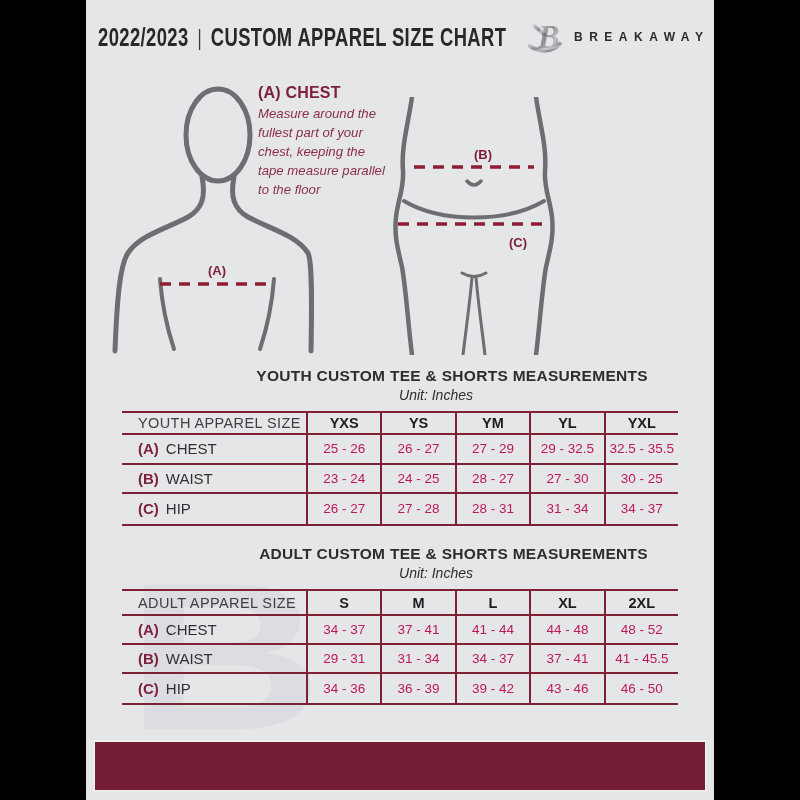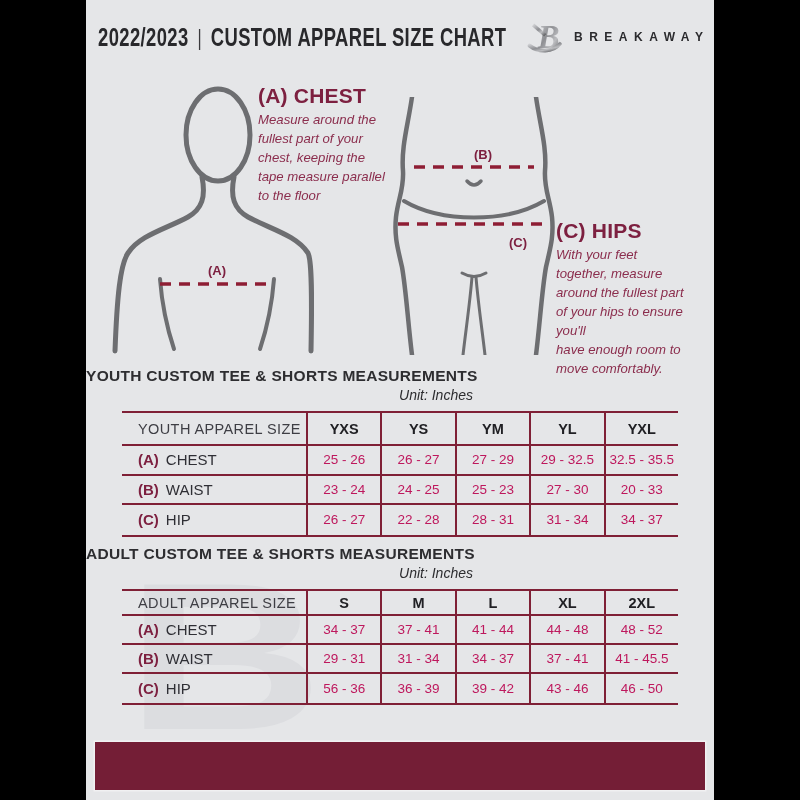--- a/index.html
+++ b/index.html
@@ -17,44 +17,44 @@
              transform:scale(0.8,1.14);margin:0 -44px;white-space:nowrap;letter-spacing:.5px;}
   .hdr-divider{font-weight:400;font-size:20px;color:#3a3a3d;}
   .brand{display:flex;align-items:center;gap:9px;}
   .brand-name{font-weight:700;font-size:12px;letter-spacing:6.5px;color:#2b2b2e;}
 
   
   .g-block{position:absolute;z-index:1;}
   .g-chest{left:172px;top:84px;width:142px;}
   .g-waist{left:470px;top:84px;width:158px;}
   .g-hips{left:470px;top:219px;width:160px;}
-  .g-head{font-weight:700;font-size:21px;color:#7d2040;letter-spacing:.2px;}
+  .g-head{font-weight:700;font-size:16px;color:#7d2040;letter-spacing:.2px;}
   .g-body{margin-top:2px;font-style:italic;font-size:13.2px;line-height:1.44;color:#8b2d4d;white-space:pre-line;}
 
   
   .fig{position:absolute;z-index:1;}
   .fig-torso{left:26px;top:83px;}
   .fig-lower{left:300px;top:97px;}
 
   
-  .tbl-title{position:absolute;left:0;width:562px;text-align:left;font-weight:700;font-size:15.5px;
+  .tbl-title{position:absolute;left:0;width:562px;text-align:right;font-weight:700;font-size:15.5px;
              color:#2d2d30;letter-spacing:.3px;z-index:1;}
   .tbl-unit{position:absolute;left:0;width:700px;text-align:center;font-style:italic;font-size:14px;
             color:#2d2d30;z-index:1;}
   .yt-title{top:367px;} .yt-unit{top:387px;}
   .at-title{top:545px;} .at-unit{top:565px;}
 
   
   .size-table{position:absolute;left:36px;width:556px;display:grid;grid-template-columns:184px repeat(5,1fr);
               border-top:2.5px solid #7f2036;border-bottom:2.5px solid #7f2036;z-index:1;}
   .yt{top:411px;} .at{top:589px;}
   .c{display:flex;align-items:center;justify-content:center;border-bottom:2px solid #7f2036;box-sizing:border-box;}
   .c.lr{border-bottom:none;}
   .c.dc{border-left:2px solid #7f2036;}
-  .yt .c{height:29.5px;} .yt .c.h{height:33px;}
+  .yt .c{height:29.5px;} .yt .c.h{height:22px;}
   .at .c{height:29px;}  .at .c.h{height:25px;}
   .c.hl{justify-content:flex-start;padding-left:16px;font-size:14.5px;color:#3e3e44;letter-spacing:.4px;}
   .c.hs{font-weight:700;font-size:14.5px;color:#202024;}
   .c.rl{justify-content:flex-start;padding-left:16px;gap:7px;font-size:15px;color:#2f2f35;}
   .c.rl .key{font-weight:700;color:#7d2040;}
   .c.v{font-size:13.5px;color:#be185d;}
 
   
   .footer-bar{position:absolute;left:9px;top:742px;width:610px;height:48px;background:#741e36;
               box-shadow:0 0 0 1.5px rgba(255,255,255,.45);z-index:2;}
@@ -120,30 +120,20 @@
     </svg>
 
     <div class="g-block g-chest">
       <div class="g-head">(A) CHEST</div>
       <div class="g-body">Measure around the
 fullest part of your
 chest, keeping the
 tape measure parallel
 to the floor</div>
     </div>
-    <div class="g-block g-hips">
-      <div class="g-head">(C) HIPS</div>
-      <div class="g-body">With your feet
-together, measure
-around the fullest part
-of your hips to ensure
-you'll
-have enough room to
-move comfortably.</div>
-    </div>
 
     <div class="tbl-title yt-title">YOUTH CUSTOM TEE &amp; SHORTS MEASUREMENTS</div>
     <div class="tbl-unit yt-unit">Unit: Inches</div>
     <div class="size-table yt">
       <div class="c h hl">YOUTH APPAREL SIZE</div>
       <div class="c h hs dc">YXS</div>
       <div class="c h hs dc">YS</div>
       <div class="c h hs dc">YM</div>
       <div class="c h hs dc">YL</div>
       <div class="c h hs dc">YXL</div>
@@ -157,30 +147,30 @@
       <div class="c v dc">27 - 29</div>
       <div class="c v dc">29 - 32.5</div>
       <div class="c v dc">32.5 - 35.5</div>
 
       <div class="c rl">
         <span class="key">(B)</span>
         <span class="lab">WAIST</span>
       </div>
       <div class="c v dc">23 - 24</div>
       <div class="c v dc">24 - 25</div>
-      <div class="c v dc">25 - 23</div>
+      <div class="c v dc">28 - 27</div>
       <div class="c v dc">27 - 30</div>
-      <div class="c v dc">20 - 33</div>
+      <div class="c v dc">30 - 25</div>
 
       <div class="c rl lr">
         <span class="key">(C)</span>
         <span class="lab">HIP</span>
       </div>
       <div class="c v dc lr">26 - 27</div>
-      <div class="c v dc lr">22 - 28</div>
+      <div class="c v dc lr">27 - 28</div>
       <div class="c v dc lr">28 - 31</div>
       <div class="c v dc lr">31 - 34</div>
       <div class="c v dc lr">34 - 37</div>
     </div>
 
     <div class="tbl-title at-title">ADULT CUSTOM TEE &amp; SHORTS MEASUREMENTS</div>
     <div class="tbl-unit at-unit">Unit: Inches</div>
     <div class="size-table at">
       <div class="c h hl">ADULT APPAREL SIZE</div>
       <div class="c h hs dc">S</div>
@@ -206,21 +196,21 @@
       <div class="c v dc">29 - 31</div>
       <div class="c v dc">31 - 34</div>
       <div class="c v dc">34 - 37</div>
       <div class="c v dc">37 - 41</div>
       <div class="c v dc">41 - 45.5</div>
 
       <div class="c rl lr">
         <span class="key">(C)</span>
         <span class="lab">HIP</span>
       </div>
-      <div class="c v dc lr">56 - 36</div>
+      <div class="c v dc lr">34 - 36</div>
       <div class="c v dc lr">36 - 39</div>
       <div class="c v dc lr">39 - 42</div>
       <div class="c v dc lr">43 - 46</div>
       <div class="c v dc lr">46 - 50</div>
     </div>
 
     <div class="footer-bar"></div>
   </div>
 </div>
 

